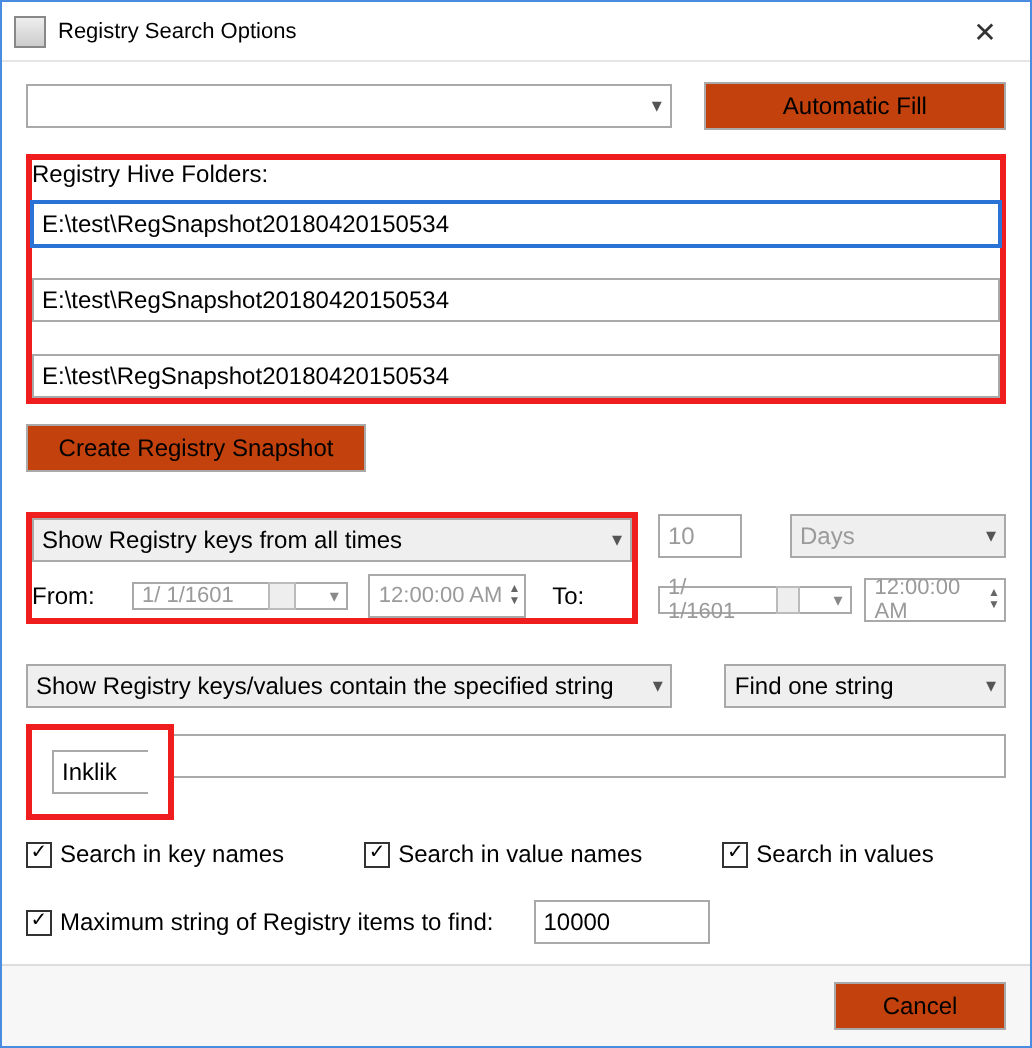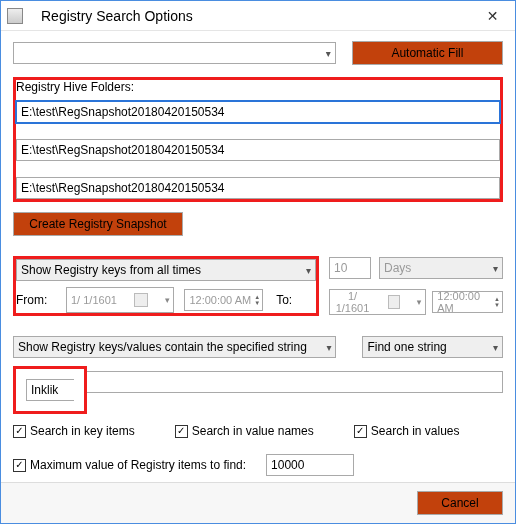--- a/index.html
+++ b/index.html
@@ -27,21 +27,21 @@
     display: flex;
     align-items: center;
     padding: 0 0 0 6px;
   }
   .titlebar .appicon {
     width: 16px; height: 16px;
     border: 1px solid #888;
     background: linear-gradient(#eee,#ccc);
     margin-right: 6px;
   }
-  .titlebar .title { flex: 1; font-size: 14px; margin-left: 12px; }
+  .titlebar .title { flex: 1; font-size: 11px; }
   .titlebar .close {
     width: 45px; height: 29px;
     display:flex; align-items:center; justify-content:center;
     font-size: 14px; color:#333;
   }
   .content {
     flex: 1;
     padding: 10px 12px 6px 12px;
     display: flex;
     flex-direction: column;
@@ -85,22 +85,22 @@
   .hivegroup .label { font-size:12px; margin-bottom:1px; }
   .hiveinputs { display:flex; flex-direction:column; gap:16px; }
   .hiveinputs input:first-child { outline: 1px solid #2a74d8; border-color:#2a74d8; }
   .timerow {
     display:flex; align-items:center; gap:10px;
   }
   .timecombo { width: 300px; }
   .graytext { color:#9a9a9a; }
   .datebox {
     display:inline-flex; align-items:center;
-    border:1px solid #a9a9a9; height:26px; padding:0 4px;
-    background:#fff; gap:17px; font-size:11px;text-align:center;
+    border:1px solid #a9a9a9; height:14px; padding:0 4px;
+    background:#fff; gap:17px; font-size:11px;
   }
   .datebox .cal { width:14px;height:14px;border:1px solid #bbb;background:#eee; }
   .datebox .darrow { font-size:9px;color:#888; }
   .spin {
     display:inline-flex; align-items:center;
     border:1px solid #a9a9a9; height:22px; background:#fff;
     padding:0 2px 0 4px; font-size:11px; gap:3px;
   }
   .spin .updown { display:flex;flex-direction:column;font-size:6px;line-height:6px;color:#666; }
   .fromto { display:flex; align-items:center; gap:10px; margin-top:6px; }
@@ -172,21 +172,21 @@
             <span class="updown">
                 <span>▲</span>
                 <span>▼</span>
               </span>
           </span>
           <span style="width:22px;text-align:center">To:</span>
         </div>
       </div>
 
       <div style="display:flex;flex-direction:column;gap:10px;flex:1;min-width:0">
-        <div style="display:flex;gap:8px;align-items:center">
+        <div style="display:flex;gap:24px;align-items:center">
           <input class="textin graytext" style="width: 42px;" disabled="" value="10">
           <div class="combo graytext" style="flex:1;min-width:0">
             <span>Days</span>
             <span class="arrow">▾</span>
           </div>
         </div>
         <div style="display:flex;gap:6px;align-items:center">
           <span class="datebox graytext">
             <span>1/  1/1601</span>
             <span class="cal"></span>
@@ -217,36 +217,36 @@
     <div style="display:flex;align-items:stretch;margin-top:2px">
       <span class="redbox" style="padding:10px;display:inline-flex">
         <input class="textin" style="width: 48px; border-right: none;" value="Inklik">
       </span>
       <input class="textin" style="flex: 1 1 0%; border-left: none; margin-top: 5px; margin-bottom: 5px;">
     </div>
 
     <div class="searchrow">
       <label class="check">
         <span class="box">✓</span>
-        <span>Search in key items</span>
+        <span>Search in key names</span>
       </label>
       <label class="check">
         <span class="box">✓</span>
         <span>Search in value names</span>
       </label>
       <label class="check">
         <span class="box">✓</span>
         <span>Search in values</span>
       </label>
     </div>
 
     <div class="maxrow">
       <label class="check">
         <span class="box">✓</span>
-        <span>Maximum value of Registry items to find:</span>
+        <span>Maximum string of Registry items to find:</span>
       </label>
       <input class="textin smallin" value="10000" style="">
     </div>
 
   </div>
 
   <div class="footer">
     <button class="btn" style="min-width:86px">Cancel</button>
   </div>
 </div>

